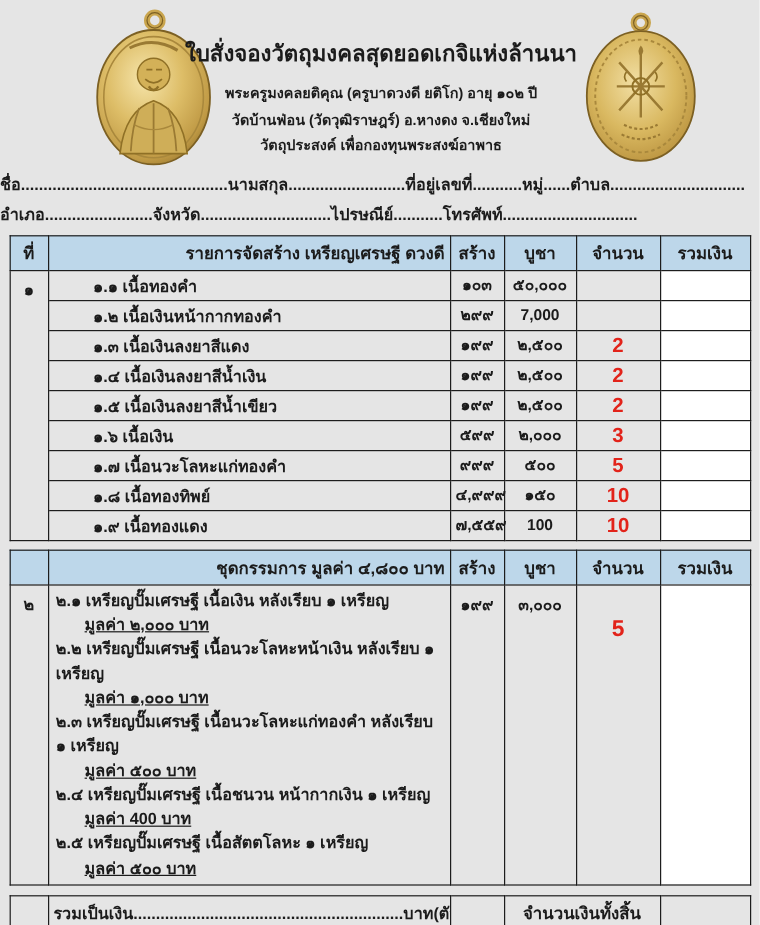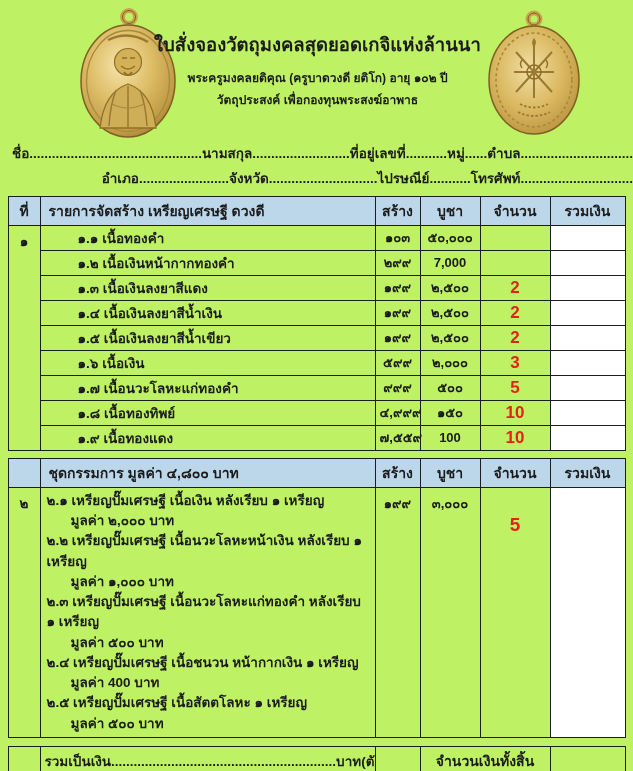--- a/index.html
+++ b/index.html
@@ -1,53 +1,53 @@
 <!DOCTYPE html>
 <html><head>
 <meta charset="utf-8">
 <style>
   html,body{margin:0;padding:0;}
   body{
     width:633px;height:771px;background:#ffffff;
     font-family:"Liberation Sans","DejaVu Sans",sans-serif;
     color:#1b1b1b;overflow:hidden;
   }
-  .page{position:relative;width:633px;height:771px;background:#bef264;}
+  .page{position:relative;width:633px;height:771px;background:#e5e5e5;}
 
   
   .header{position:relative;height:140px;}
   .medal{position:absolute;}
   .medal.left{left:72px;top:4px;width:112px;height:136px;}
   .medal.right{left:480px;top:8px;width:108px;height:130px;}
   .header-text{position:absolute;left:150px;width:335px;top:30px;text-align:center;}
   .title{font-size:18.5px;font-weight:bold;margin-bottom:9px;white-space:nowrap;}
   .sub{font-size:12px;font-weight:bold;line-height:1.8;white-space:nowrap;}
 
   
-  .form-lines{margin-top:2px;text-align:right;}
+  .form-lines{margin-top:2px;text-align:left;}
   .form-line{font-size:13.5px;font-weight:bold;line-height:1.85;white-space:nowrap;}
 
   
   table{width:617px;margin:0 auto;border-collapse:collapse;table-layout:fixed;}
   col.c-no{width:32px;} col.c-item{width:335px;} col.c-made{width:45px;}
   col.c-price{width:60px;} col.c-qty{width:70px;} col.c-sum{width:75px;}
   th,td{border:1.6px solid #1d1d1d;font-size:13.5px;padding:1px 4px;}
   thead th{background:#bdd7ea;font-weight:bold;font-size:14px;padding:3px 4px;height:20px;}
-  thead th.h-left{text-align:left;padding-left:8px;}
+  thead th.h-left{text-align:right;padding-left:8px;}
   td.no{text-align:center;vertical-align:top;padding-top:4px;font-weight:bold;}
   td.item{text-align:left;font-weight:bold;height:21.5px;padding-left:37px;}
   td.num{text-align:center;font-weight:bold;font-size:13px;margin-left:28px;}
   td.qty{text-align:center;color:#e2231a;font-weight:bold;font-size:17px;}
   td.sum{background:#fff;}
   .tbl1{margin-top:4px;}
   .tbl2{margin-top:7px;}
   .tbl2 td{vertical-align:top;}
   .t2-lines{padding:2px 0 2px 2px;}
   .t2-line{font-size:13.5px;font-weight:bold;line-height:1.5;}
-  .t2-line.indent{padding-left:24px;}
+  .t2-line.indent{padding-left:24px;text-decoration:underline;}
   .tbl2 td.num{padding-top:5px;}
   .tbl2 td.qty{padding-top:26px;font-size:19px;}
   .tbl-total{margin-top:8px;}
   .tbl-total td{height:26px;font-weight:bold;vertical-align:middle;}
   .tbl-total td.lbl{text-align:left;white-space:nowrap;overflow:hidden;}
   .tbl-total td.grand{text-align:center;font-size:14px;}
 </style>
 </head>
 <body>
 
@@ -75,20 +75,21 @@
         <path d="M52 68 q4 6 8 0" fill="none" stroke="#8f7026" stroke-width="2"></path>
         <path d="M28 124 Q32 88 56 80 Q80 88 84 124 Z" fill="#cfae58" stroke="#8f7026" stroke-width="1.3"></path>
         <path d="M44 86 q-6 16 -7 36 M68 86 q6 16 7 36 M56 82 l0 42" fill="none" stroke="#9a7a33" stroke-width="1.5"></path>
         <path d="M40 100 q16 8 32 0" fill="none" stroke="#a9883c" stroke-width="1.2"></path>
       </svg>
     </div>
 
     <div class="header-text">
       <div class="title">ใบสั่งจองวัตถุมงคลสุดยอดเกจิแห่งล้านนา</div>
       <div class="sub">พระครูมงคลยติคุณ (ครูบาดวงดี ยติโก) อายุ ๑๐๒ ปี</div>
+      <div class="sub">วัดบ้านฟ่อน (วัดวุฒิราษฎร์) อ.หางดง จ.เชียงใหม่</div>
       <div class="sub">วัตถุประสงค์ เพื่อกองทุนพระสงฆ์อาพาธ</div>
     </div>
 
     <div class="medal right">
       <svg width="108" height="130" viewBox="0 0 108 130">
         <defs>
           <radialGradient id="gold2" cx="45%" cy="40%" r="75%">
             <stop offset="0%" stop-color="#f2dfa4"></stop>
             <stop offset="50%" stop-color="#d9b860"></stop>
             <stop offset="85%" stop-color="#bb9440"></stop>

